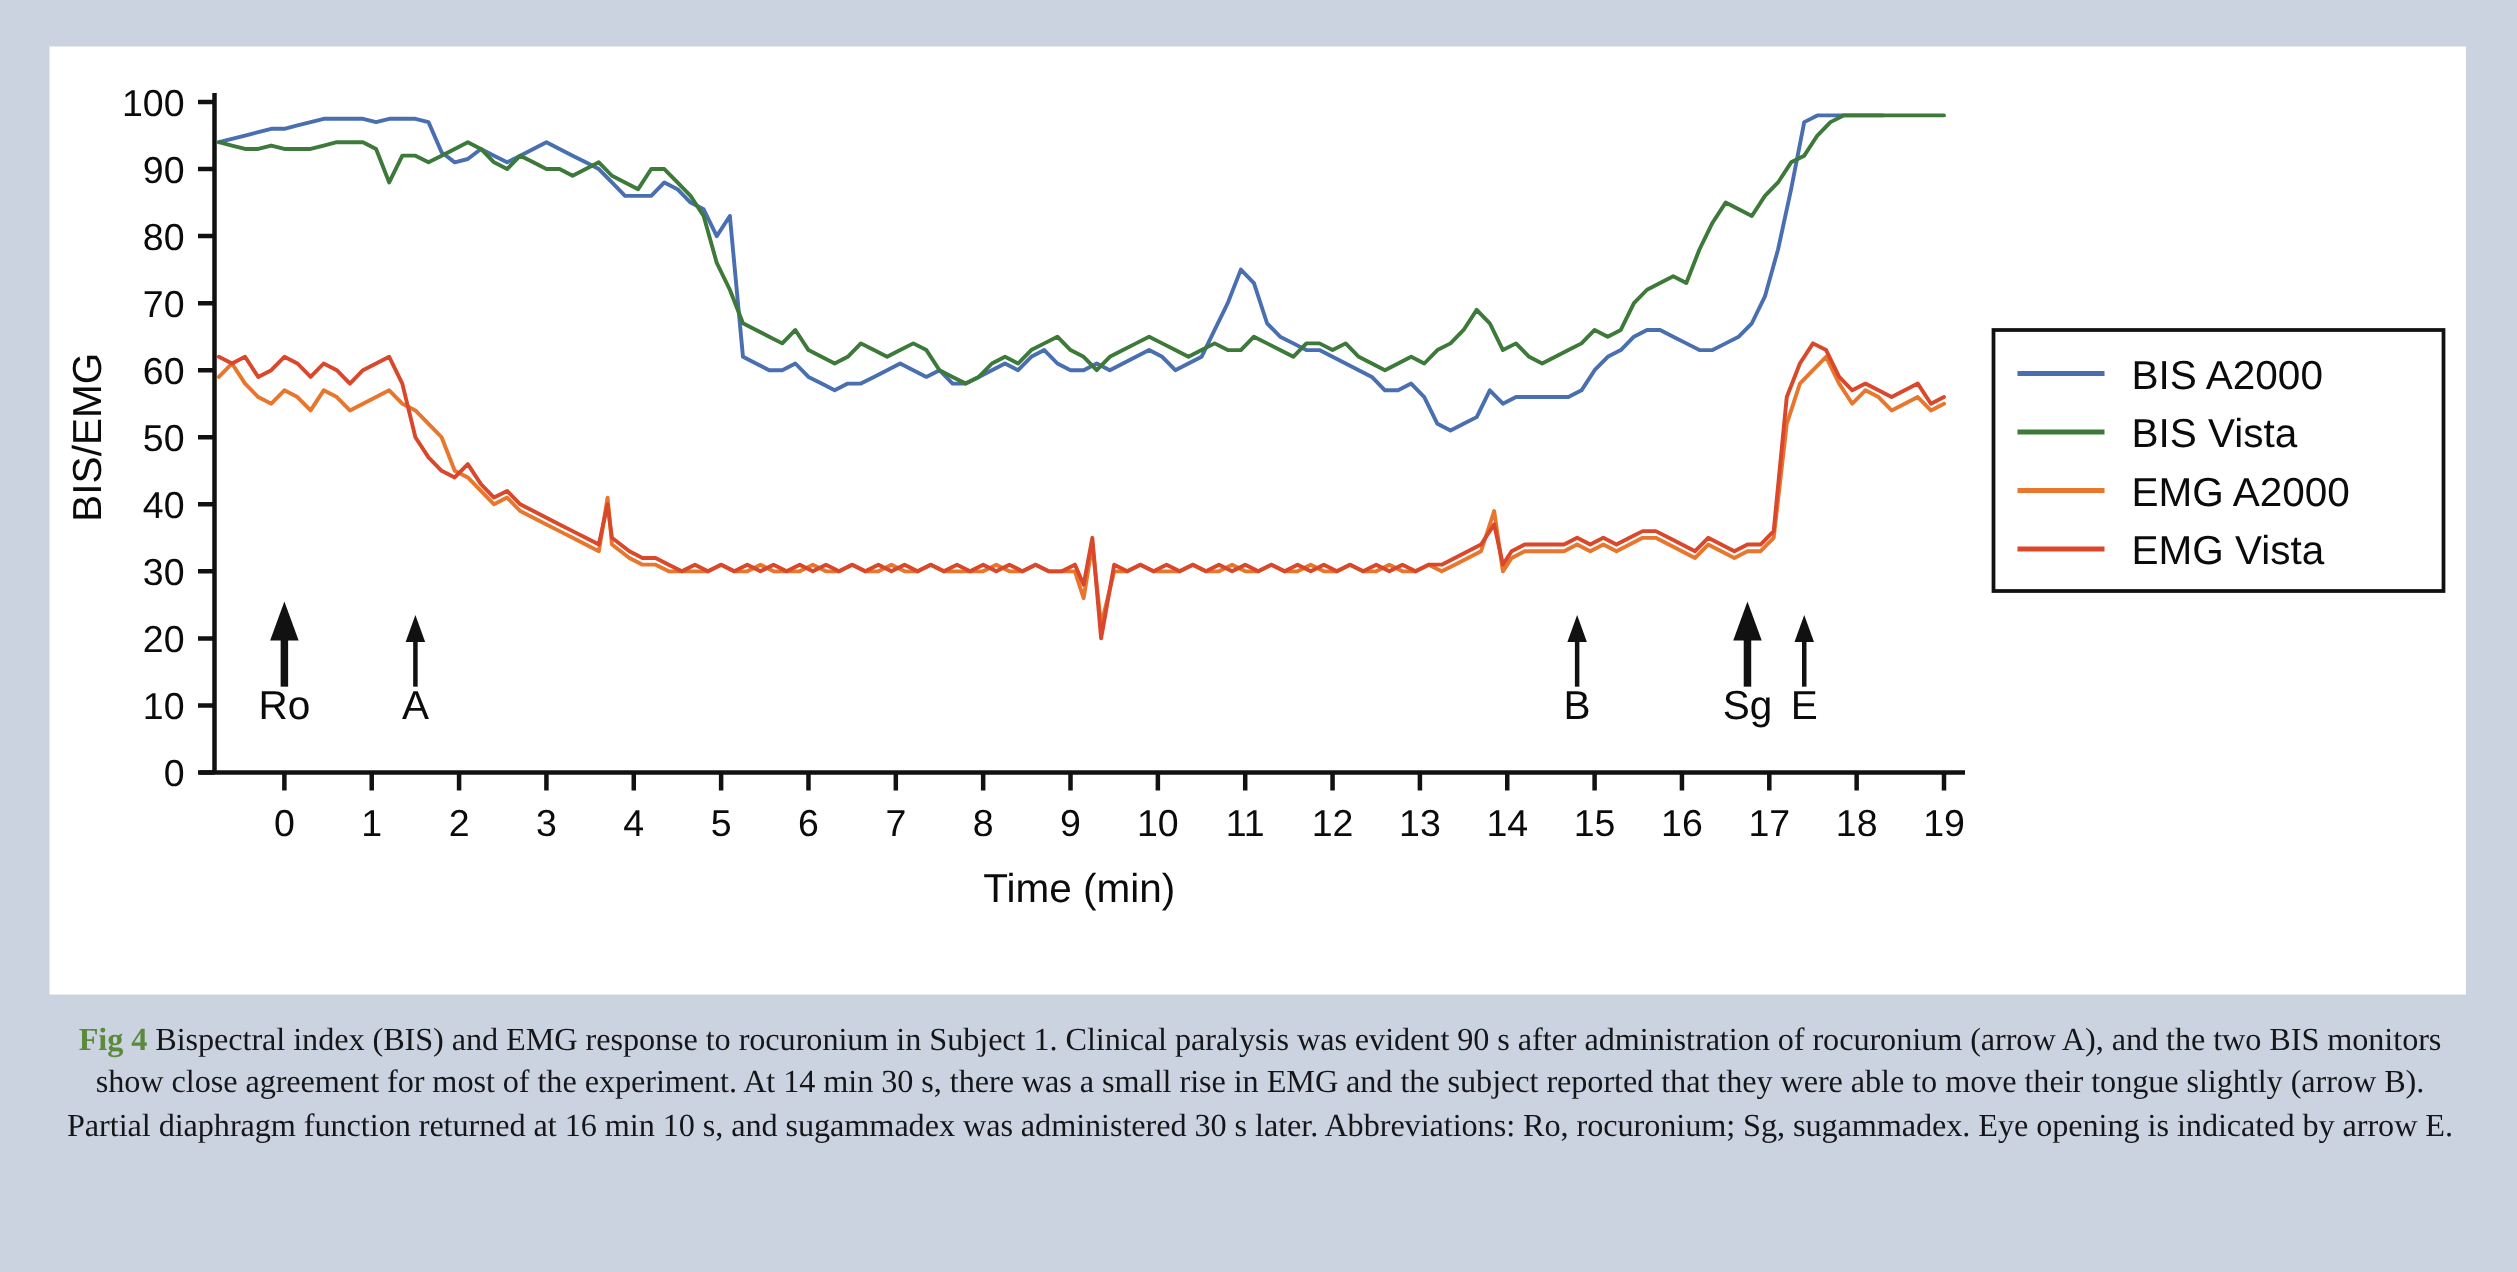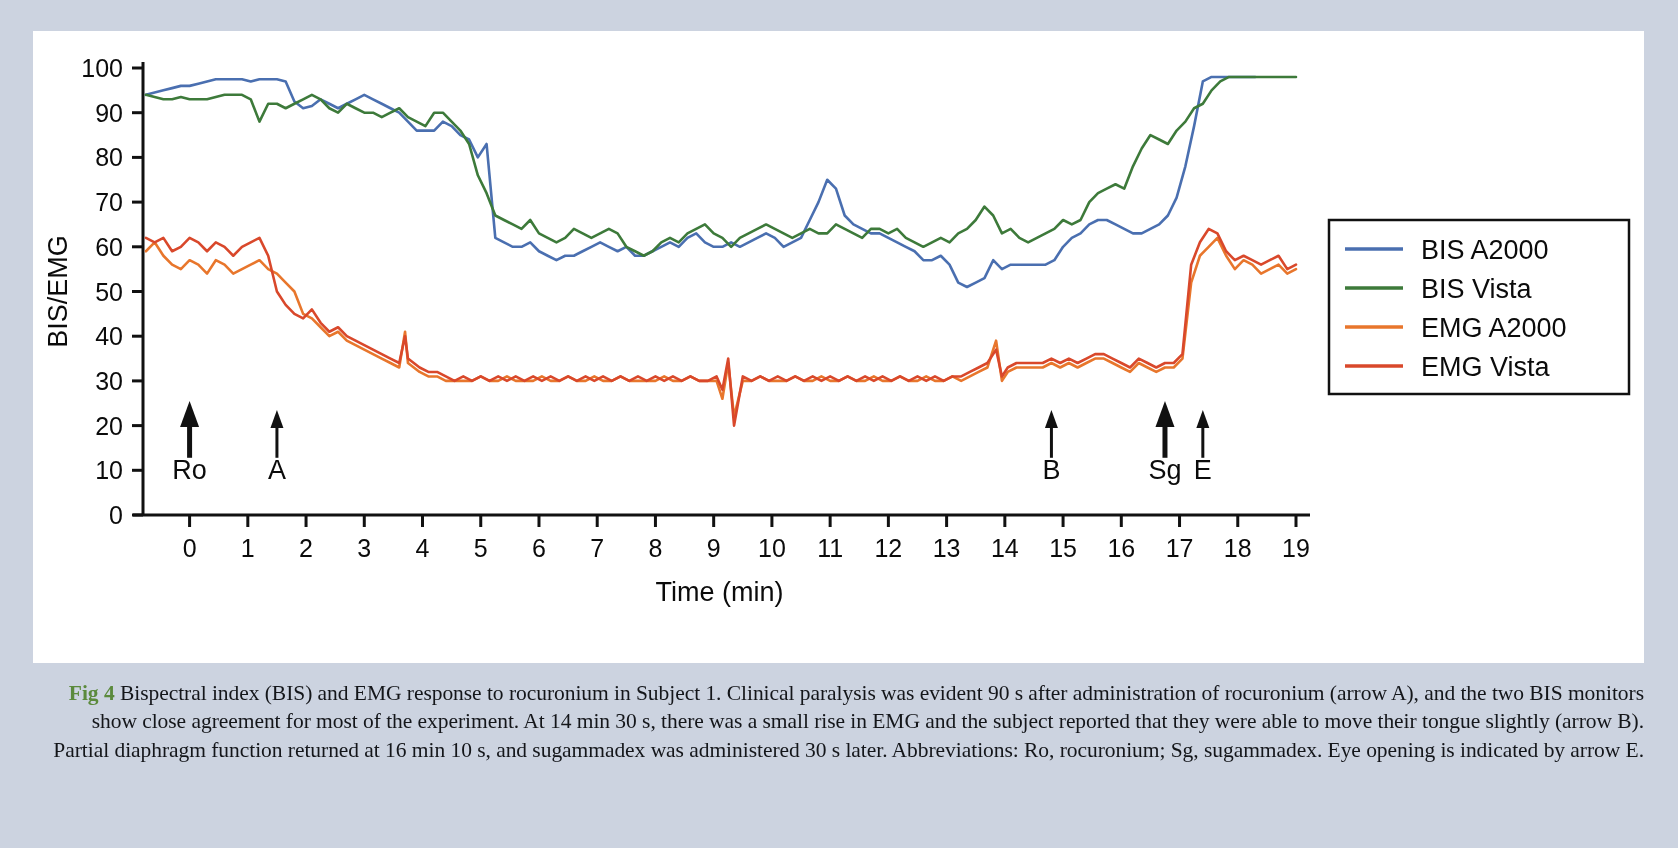--- a/index.html
+++ b/index.html
@@ -46,21 +46,21 @@
 
   
   .caption{
     position:absolute;
     left:36px;top:679px;
     width:1608px;
     font-family:"Liberation Serif", serif;
     font-size:21.5px;
     line-height:28.4px;
     color:#14161a;
-    text-align:right;
+    text-align:center;
     letter-spacing:-0.05px;
   }
   .caption .figlabel{
     color:#5b8a3c;
     font-weight:bold;
     font-family:"Liberation Serif", serif;
   }
 </style>
 </head>
 <body>

